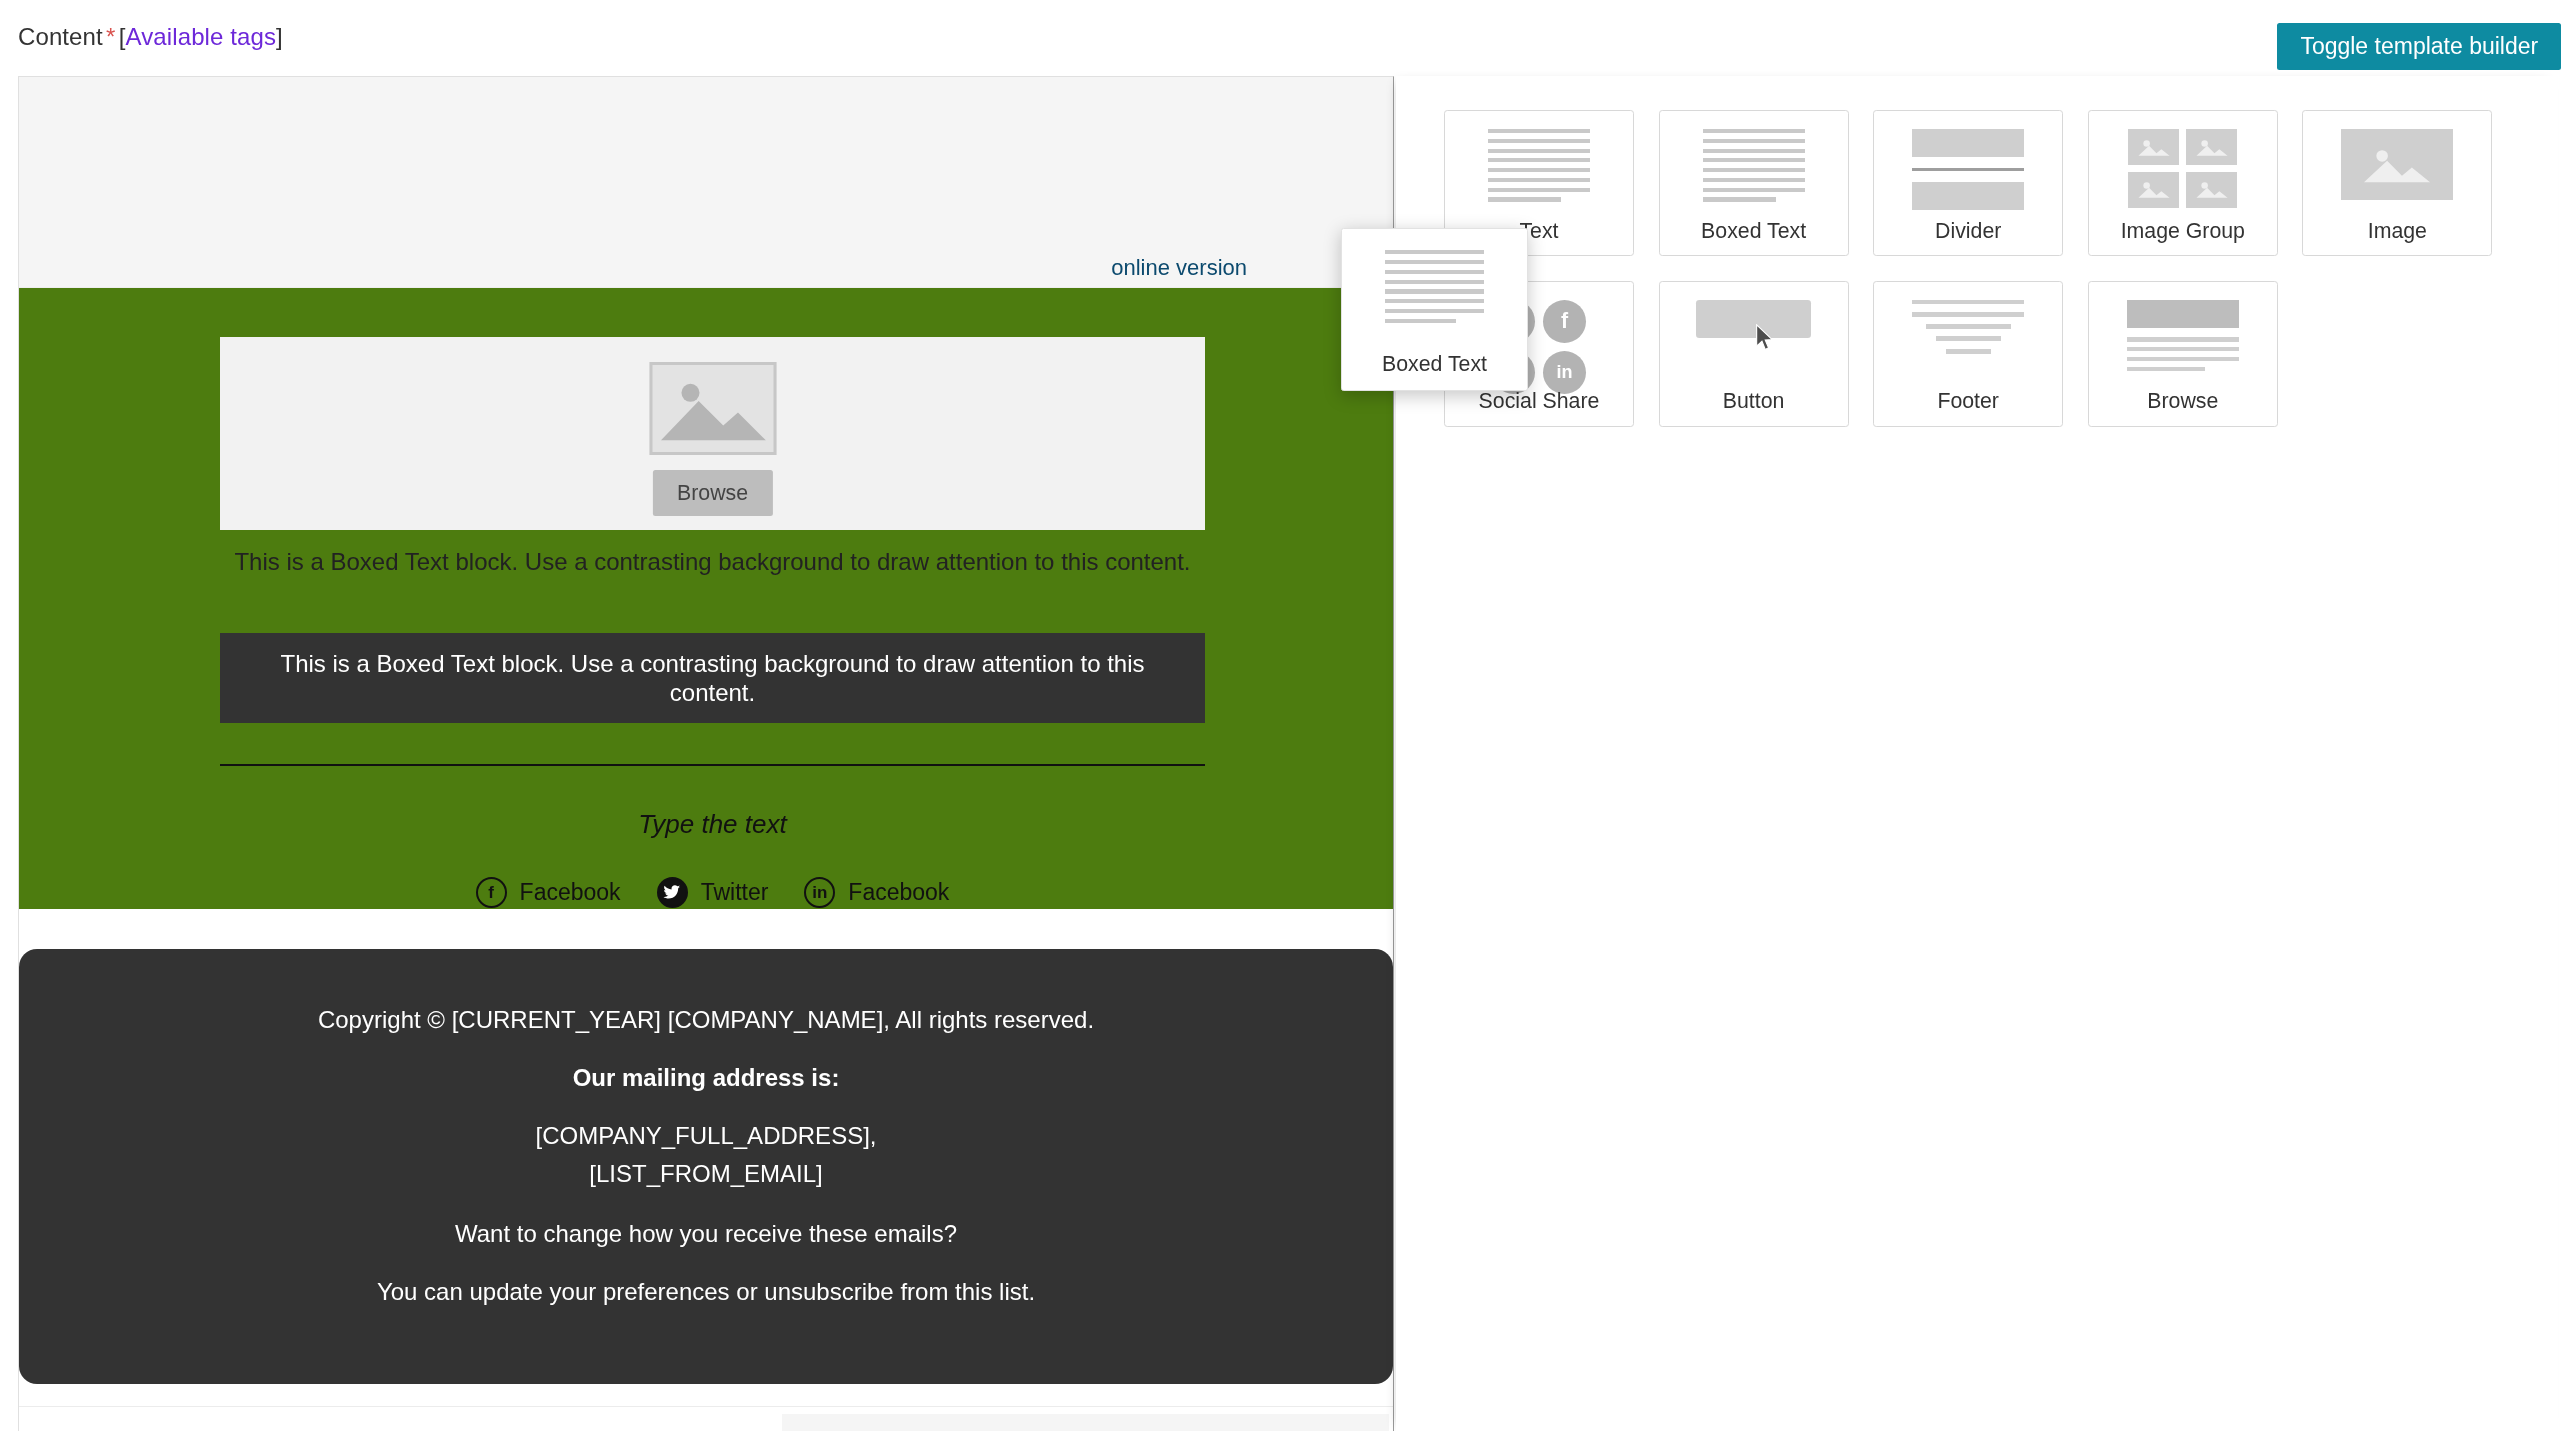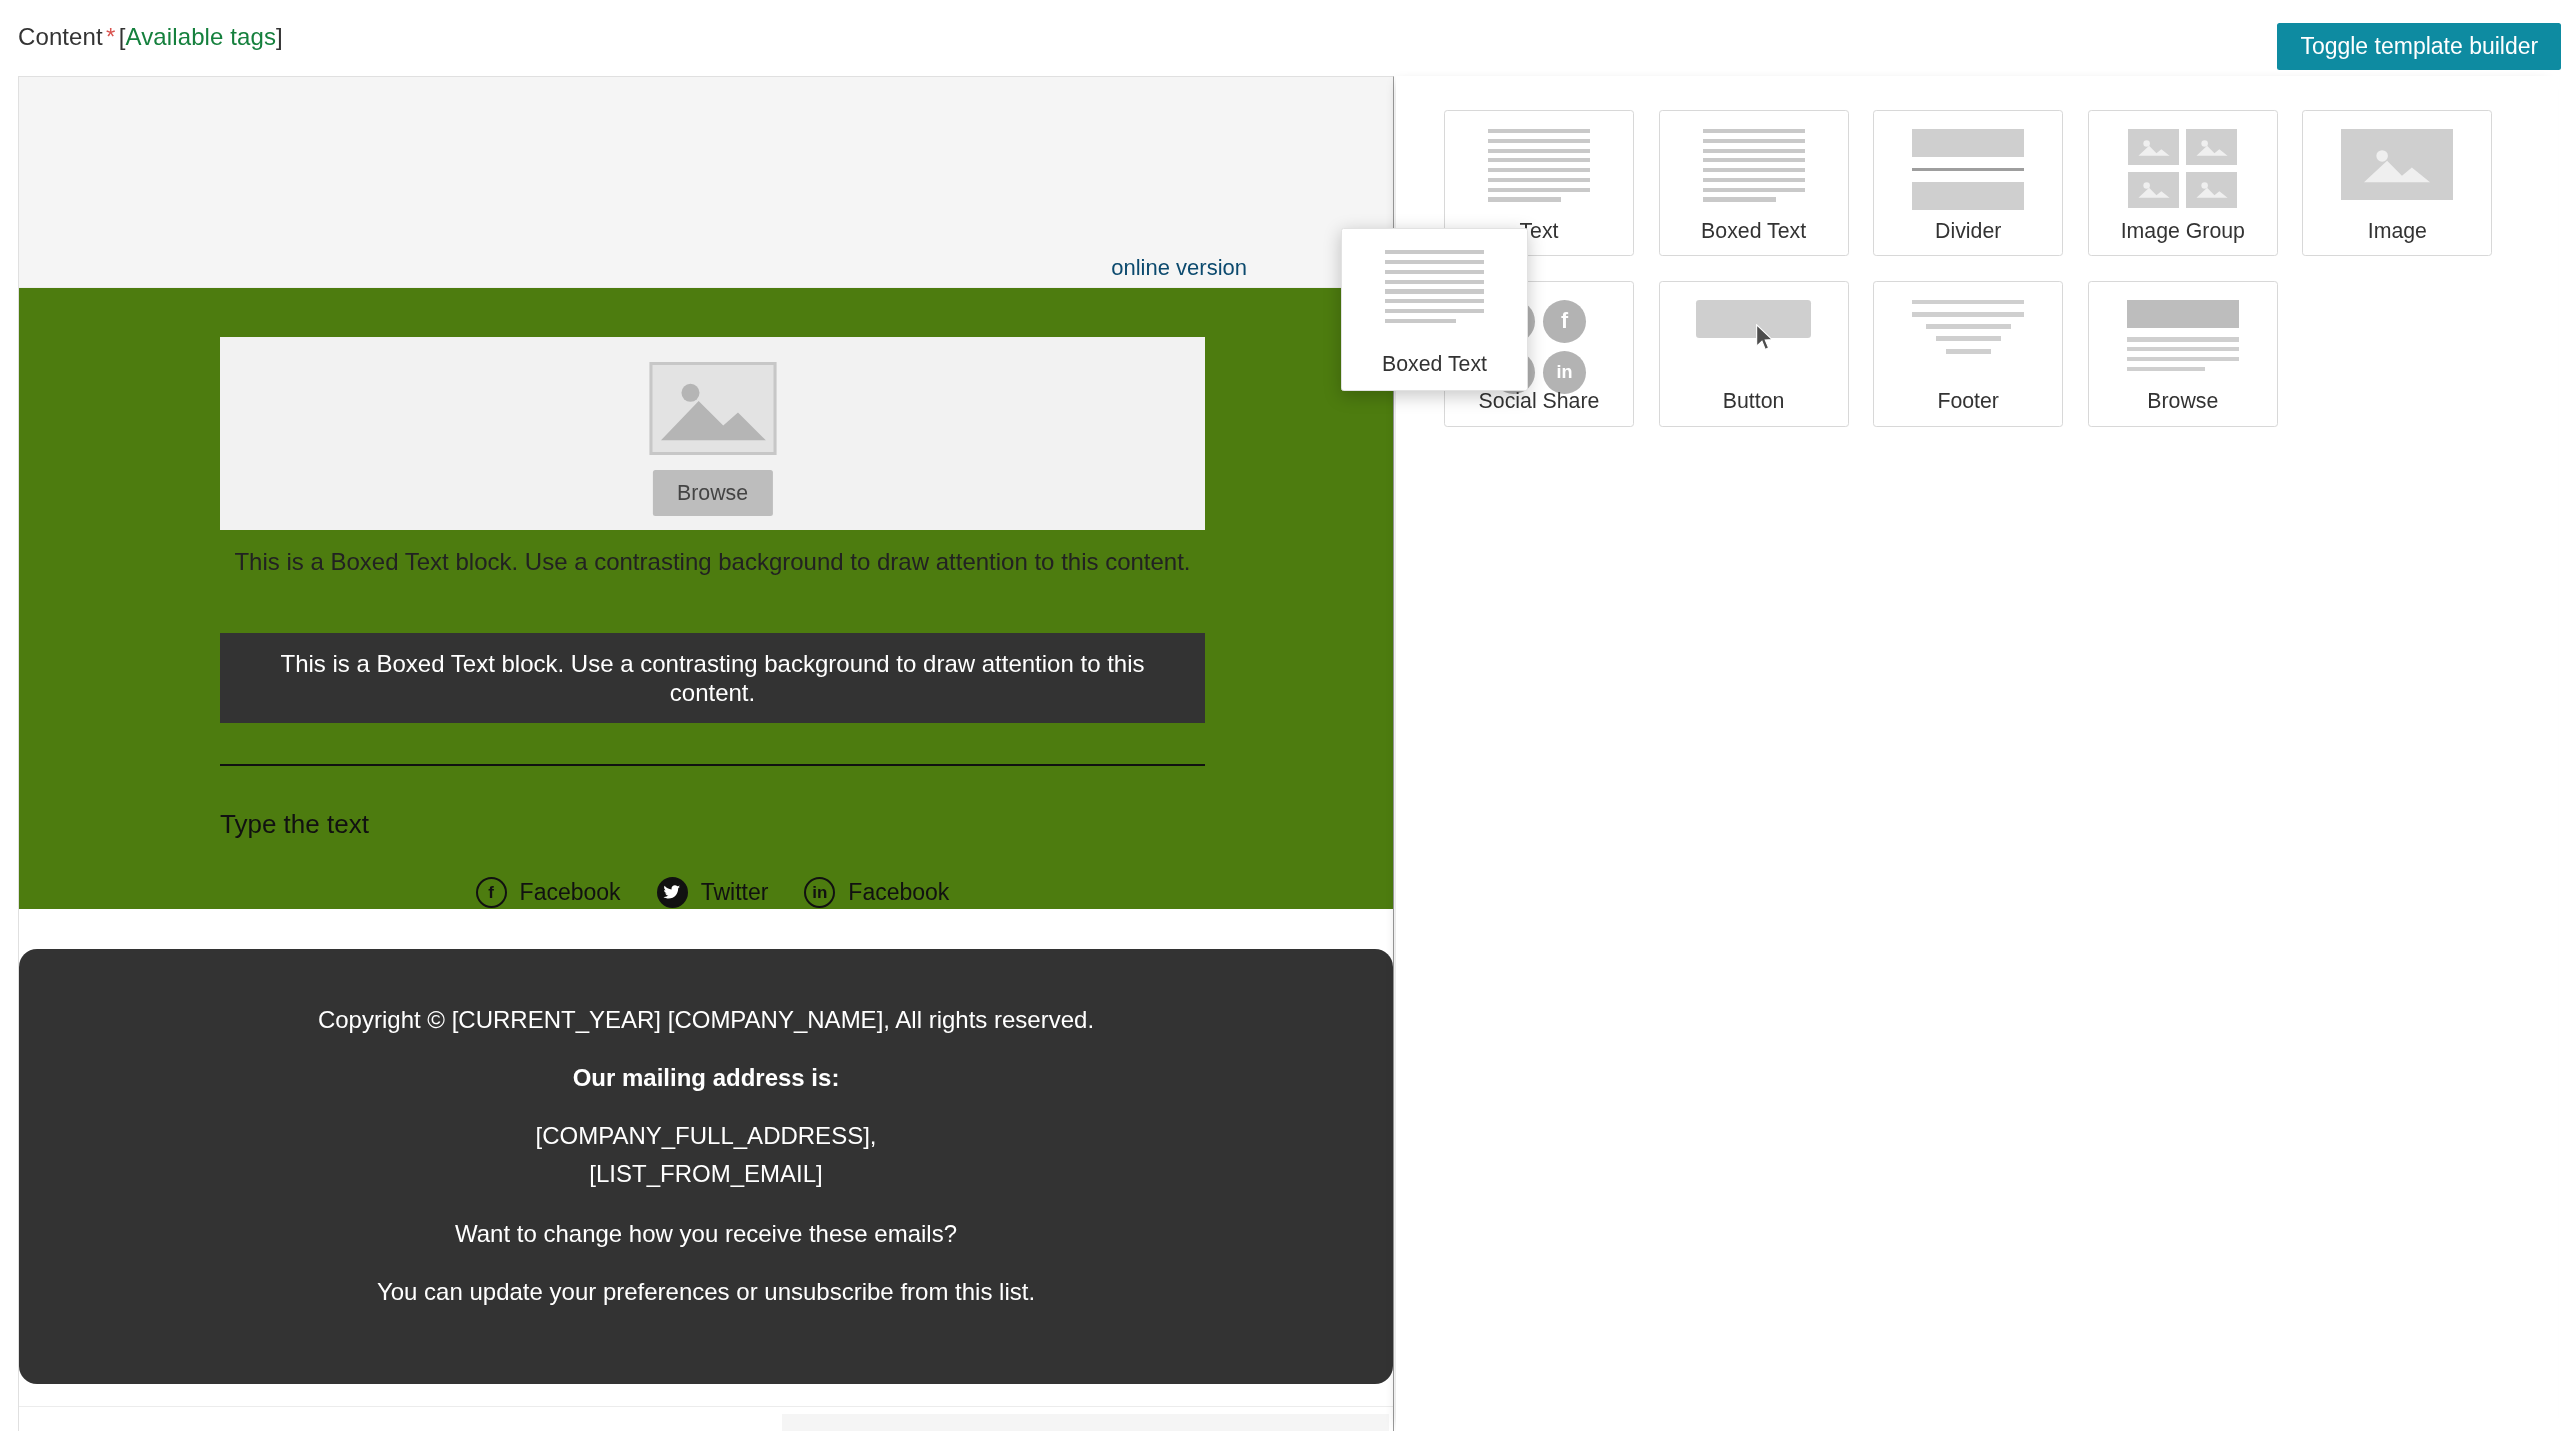--- a/index.html
+++ b/index.html
@@ -16,21 +16,21 @@
   .topbar {
     position: absolute; left: 0; top: 0; width: 2576px; height: 76px;
     background: #ffffff;
   }
   .content-label {
     position: absolute; left: 18px; top: 23px;
     font-size: 24px; color: #333333; letter-spacing: 0.1px;
   }
   .req-star { color: #d9534f; margin: 0 3.3px; }
   .tag-bracket { color: #333333; }
-  .tag-link { color: #15803d; text-decoration: none; cursor: pointer; }
+  .tag-link { color: #6d28d9; text-decoration: none; cursor: pointer; }
   .toggle-builder {
     position: absolute; right: 14.8px; top: 23px;
     background: #0e8ba1; color: #ffffff;
     font-size: 23px; padding: 11.5px 23px 12.3px 23px;
     border: none; border-radius: 2.5px;
     cursor: pointer; line-height: 1;
     white-space: nowrap;
   }
 
   
@@ -75,21 +75,21 @@
     background: #333333; color: #ffffff; font-size: 24px; line-height: 1.22;
     display: flex; align-items: center; justify-content: center; text-align: center;
     padding: 0 33px;
   }
   .divider-rule {
     position: absolute; left: 201px; top: 476px; width: 985px;
     border-top: 2.5px solid #111111;
   }
   .type-text {
     position: absolute; left: 201px; top: 521px; width: 985px;
-    text-align: left; font-size: 26px; color: #111111;
+    text-align: center; font-size: 26px; color: #111111; font-style: italic;
   }
   .social-row {
     position: absolute; left: 201px; top: 589px; width: 985px;
     display: flex; align-items: center; justify-content: center; gap: 0px;
     font-size: 23px; color: #111111;
   }
   .social-item { display: flex; align-items: center; gap: 13px; margin: 0 18px; }
   .soc-circle {
     width: 31px; height: 31px; border-radius: 50%; border: 2.5px solid #111111;
     display: flex; align-items: center; justify-content: center;

